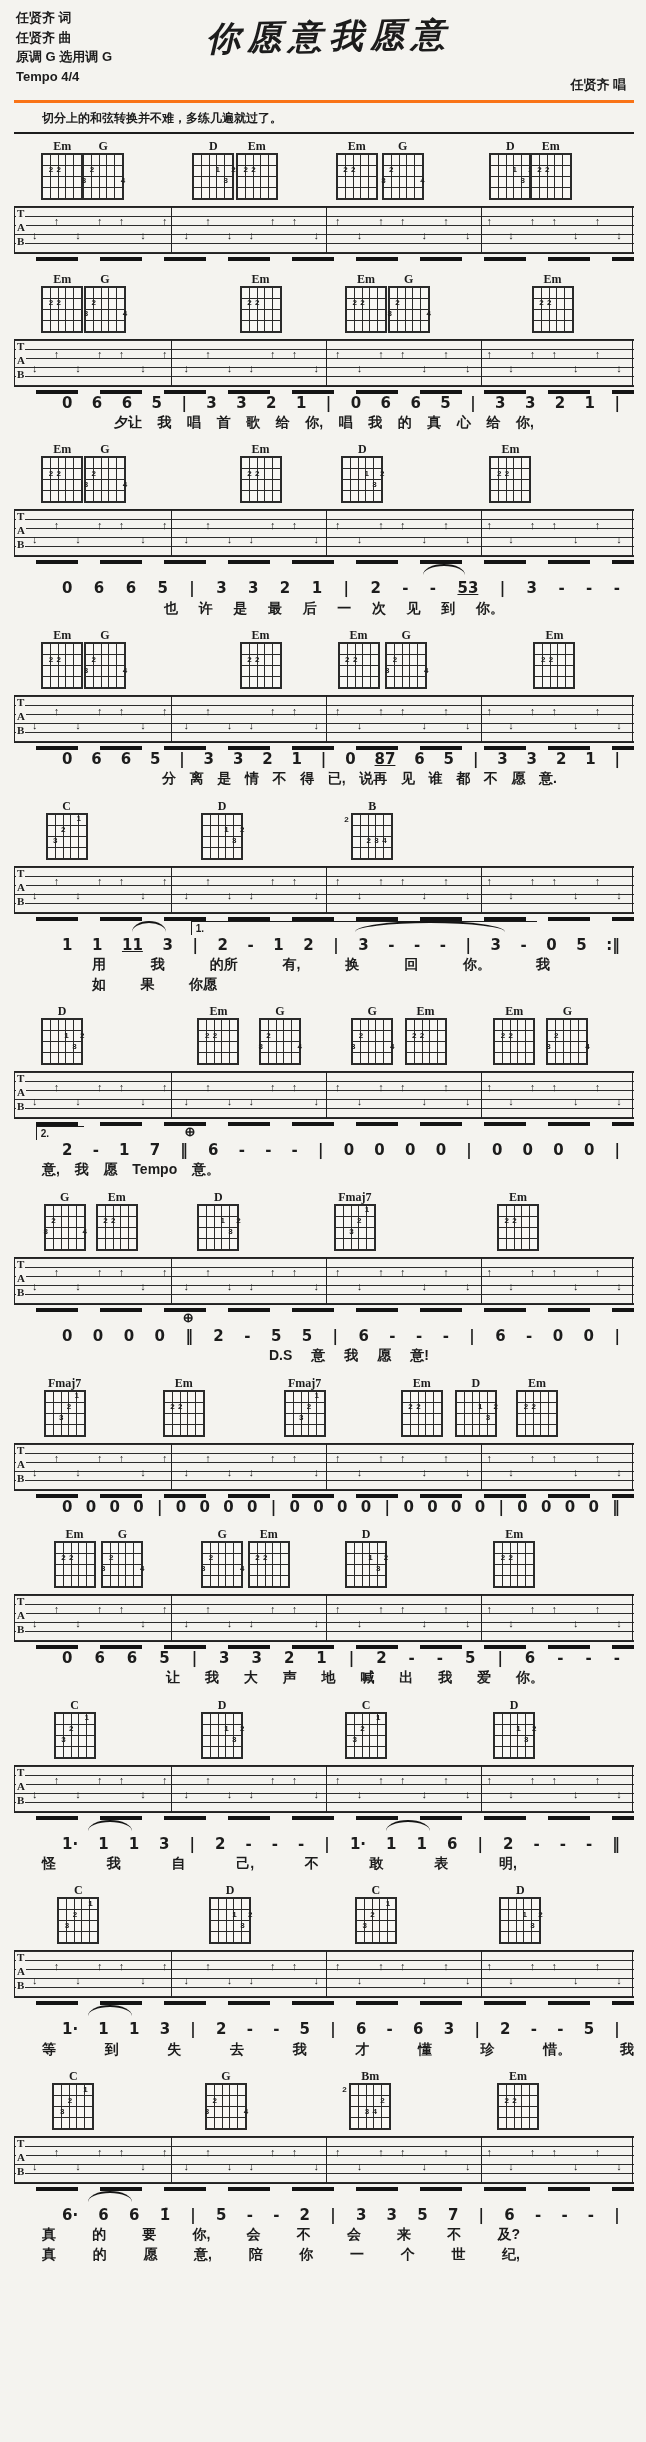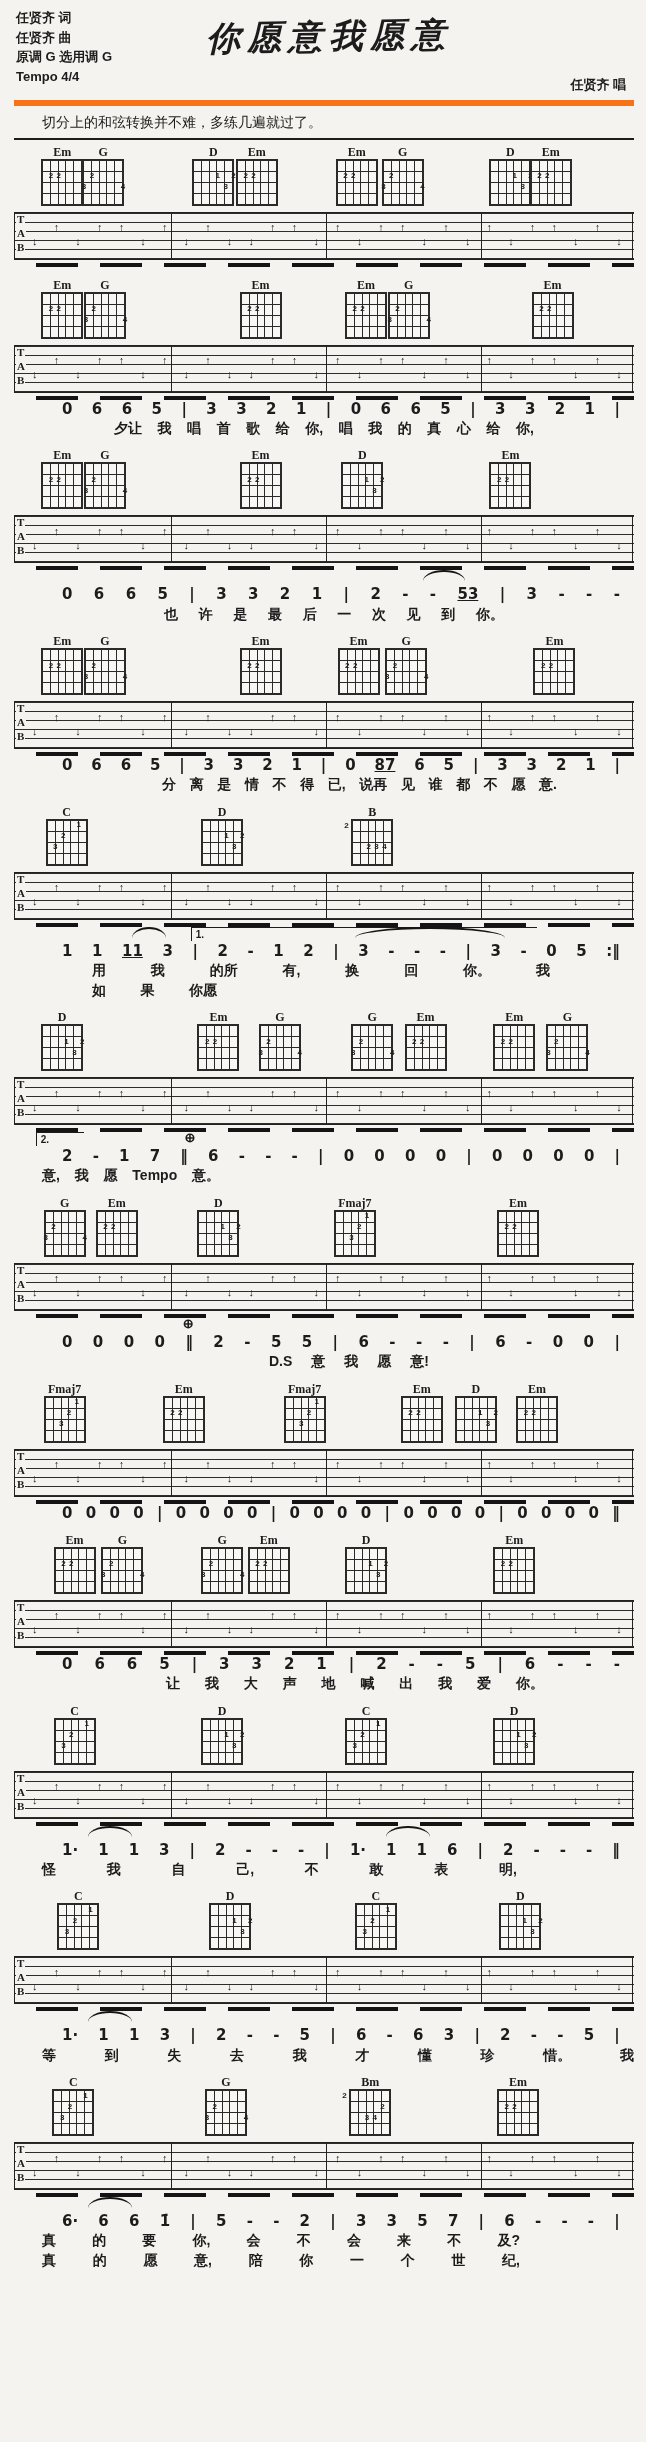--- a/index.html
+++ b/index.html
@@ -3,33 +3,33 @@
 <meta charset="utf-8">
 <style>
   html,body{margin:0;padding:0;}
   body{
     width:646px;min-height:2442px;background:#f4f3ef;color:#1c1c1c;
     font-family:"Liberation Sans",sans-serif;
   }
   .page{box-sizing:border-box;width:646px;padding:8px 12px 10px 14px;}
 
   
-  .header{position:relative;height:92px;border-bottom:6px solid #f97316;}
+  .header{position:relative;height:92px;border-bottom:3px solid #f97316;}
   .credits{position:absolute;left:2px;top:0;font-weight:bold;font-size:13px;line-height:1.5;white-space:pre-line;}
   .title{
     position:absolute;left:150px;top:6px;width:330px;text-align:center;
     font-family:"DejaVu Serif",serif;font-style:italic;font-weight:bold;
     font-size:34px;letter-spacing:7px;transform:rotate(-1deg);
   }
   .singer{position:absolute;right:8px;bottom:6px;font-weight:bold;font-size:13px;}
 
   
   .analysis{padding:6px 0 4px 2px;border-bottom:2px solid #1c1c1c;margin-bottom:6px;}
   .analysis-heading{font-weight:bold;font-size:13px;margin-bottom:3px;}
-  .analysis-line{font-weight:normal;font-size:14px;line-height:1.55;padding-left:26px;}
+  .analysis-line{font-weight:bold;font-size:12px;line-height:1.55;padding-left:26px;}
 
   
   .system{position:relative;margin-bottom:12px;}
   .chord-row{position:relative;height:66px;}
   .chord{position:absolute;top:0;width:48px;text-align:center;}
   .chord-name{font-size:12px;font-weight:bold;font-family:"Liberation Serif",serif;line-height:1;}
   .chord-grid{
     position:relative;width:40px;height:45px;margin:1px auto 0;
     border:1px solid #2a2a2a;
     background:

